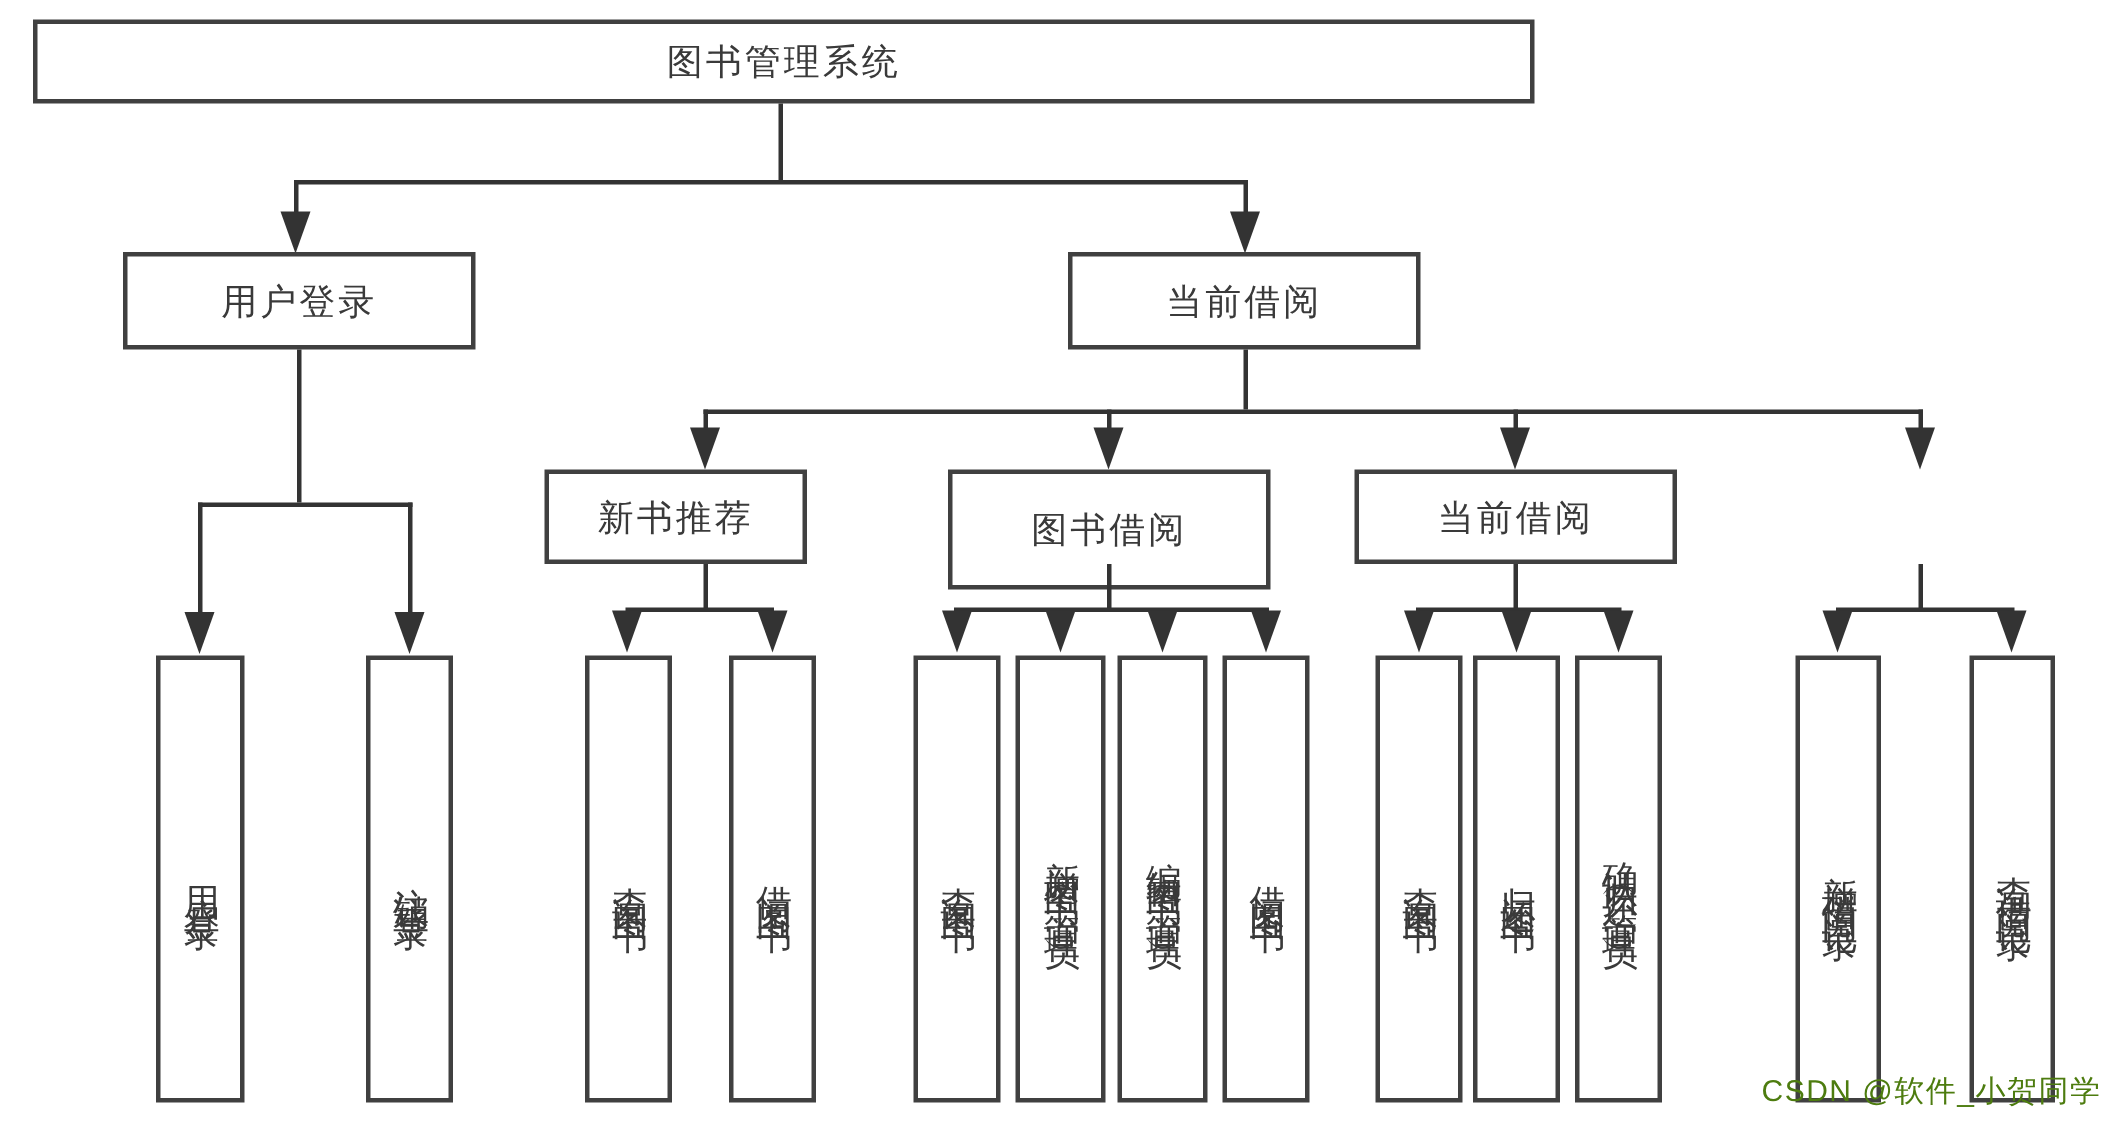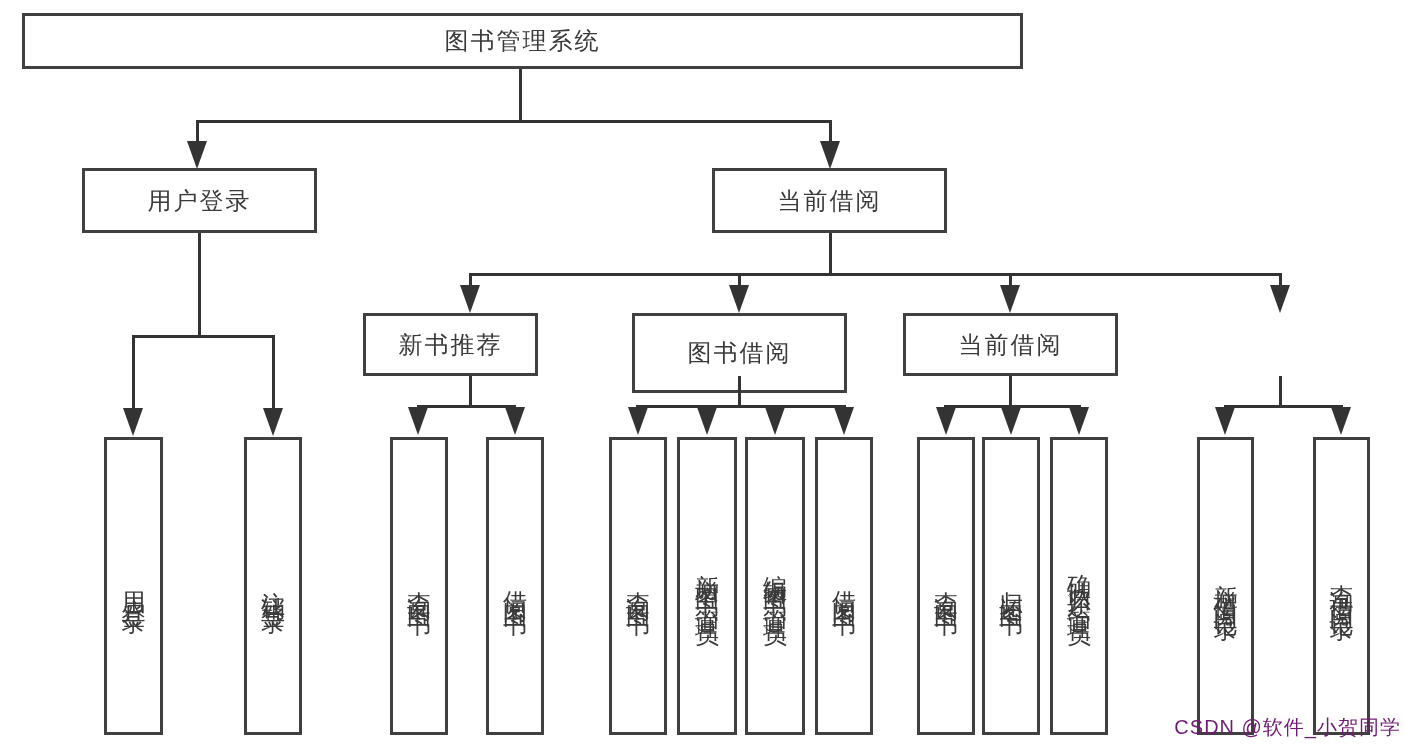--- a/index.html
+++ b/index.html
@@ -19,21 +19,21 @@
   .hline,.vline{position:absolute;background:#333333;}
   .hline{height:3px;}
   .vline{width:3px;}
   .arrow{
     position:absolute;width:0;height:0;
     border-left:10px solid transparent;border-right:10px solid transparent;
     border-top:28px solid #333333;
   }
   .watermark{
     position:absolute;right:4px;top:714px;z-index:5;
-    font-size:20px;letter-spacing:1px;color:#701a75;
+    font-size:20px;letter-spacing:1px;color:#4d7c0f;
   }
 </style>
 </head>
 <body>
 
 <div class="canvas">
 
   <div class="node" style="left:22px;top:13px;width:1001px;height:56px">图书管理系统</div>
 
   <div class="vline" style="left:519px;top:69px;height:51px"></div>

